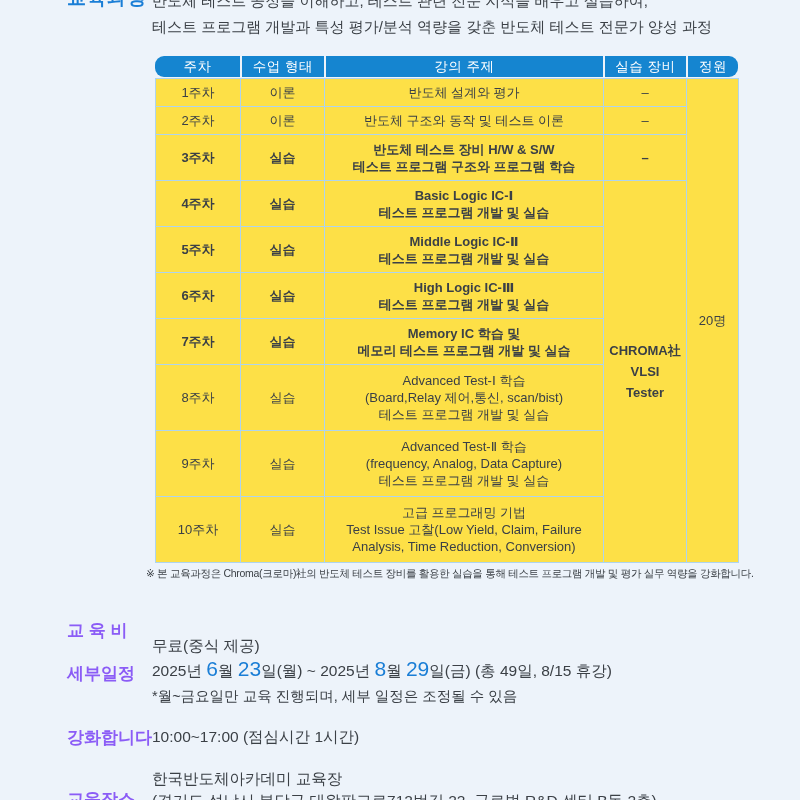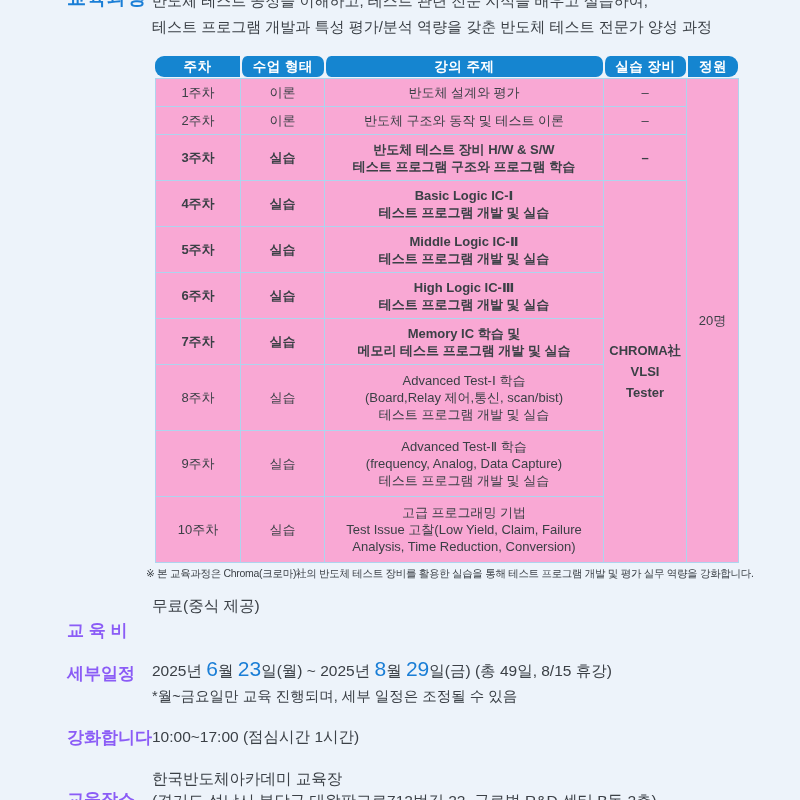--- a/index.html
+++ b/index.html
@@ -13,30 +13,30 @@
 
   
   .intro-label{left:67px;top:-14px;font-size:19px;font-weight:bold;color:#1a7ed6;line-height:24px;letter-spacing:1px;}
   .intro-line1{left:152px;top:-10px;font-size:15px;line-height:22px;color:#3b4046;white-space:nowrap;}
   .intro-line2{left:152px;top:16px;font-size:15px;line-height:22px;color:#3b4046;white-space:nowrap;}
 
   
   .tbl-wrap{left:155px;top:56px;width:583px;}
   .thead{display:grid;grid-template-columns:85px 84px 279px 83px 52px;height:21px;}
   .th{
-    background:#1585d0;color:#ffffff;font-size:13.5px;font-weight:bold;
+    background:#1585d0;color:#ffffff;font-size:13.5px;font-weight:normal;
     display:flex;align-items:center;justify-content:center;letter-spacing:0.5px;
   }
-  .th+.th{border-left:2px solid #edf3fa;border-radius:7px;}
+  .th+.th{border-left:2px solid #edf3fa;}
   .th:first-child{border-radius:9px 0 0 9px;}
   .th:last-child{border-radius:0 9px 9px 0;}
 
   table.course{border-collapse:collapse;table-layout:fixed;width:583px;margin-top:1px;}
   table.course td{
-    border:1px solid #aed4ee;background:#f9a8d4;
+    border:1px solid #aed4ee;background:#fde047;
     text-align:center;vertical-align:middle;
     font-size:13px;color:#3b4046;padding:0 2px;
   }
   td.week{color:#1e86d6;}
   td.topic div{line-height:17px;}
   td.equip-merged div{line-height:21px;}
   .h1l{height:28px;} .h2l{height:46px;font-weight:bold;} .h3l{height:66px;}
 
   .footnote{
     left:146px;top:567px;width:600px;
@@ -176,21 +176,21 @@
         <div>Analysis, Time Reduction, Conversion)</div>
       </td>
     </tr>
   </tbody>
     </table>
 </div>
 
 <div class="abs footnote">※ 본 교육과정은 Chroma(크로마)社의 반도체 테스트 장비를 활용한 실습을 통해 테스트 프로그램 개발 및 평가 실무 역량을 강화합니다.</div>
 
 <div class="abs sec-label" style="left:67px;top:619px;">교 육 비</div>
-<div class="abs sec-value" style="left:152px;top:596px;">무료(중식 제공)</div>
+<div class="abs sec-value" style="left:152px;top:636px;">무료(중식 제공)</div>
 
 <div class="abs sec-label" style="left:67px;top:662px;">세부일정</div>
 <div class="abs sched-line"><span class="t">2025년 </span><span class="n">6</span><span class="t">월 </span><span class="n">23</span><span class="t">일(월) ~ 2025년 </span><span class="n">8</span><span class="t">월 </span><span class="n">29</span><span class="t">일(금) (총 49일, 8/15 휴강)</span></div>
 <div class="abs sched-note">*월~금요일만 교육 진행되며, 세부 일정은 조정될 수 있음</div>
 
 <div class="abs sec-label" style="left:67px;top:726px;">강화합니다</div>
 <div class="abs sec-value" style="left:152px;top:727px;">10:00~17:00 (점심시간 1시간)</div>
 
 <div class="abs sec-label" style="left:67px;top:788px;">교육장소</div>
 <div class="abs sec-value" style="left:152px;top:769px;">한국반도체아카데미 교육장</div>

